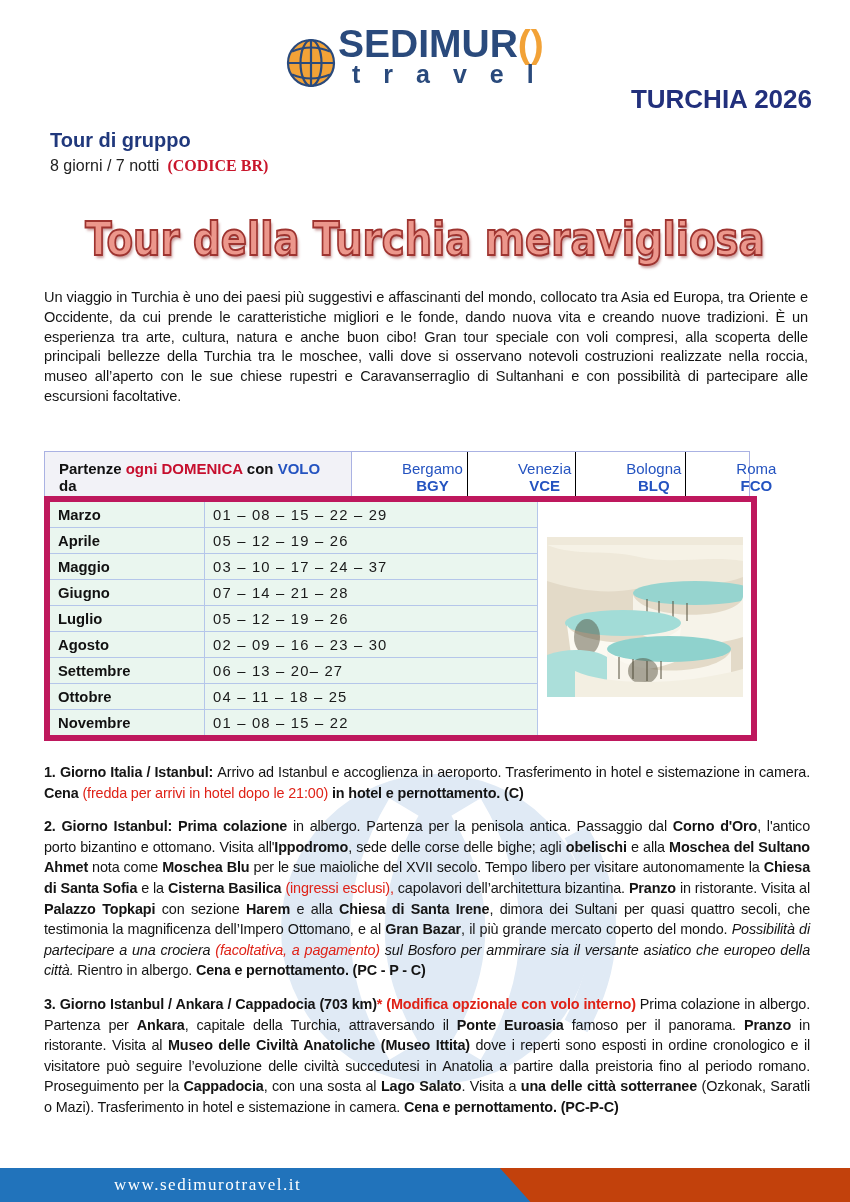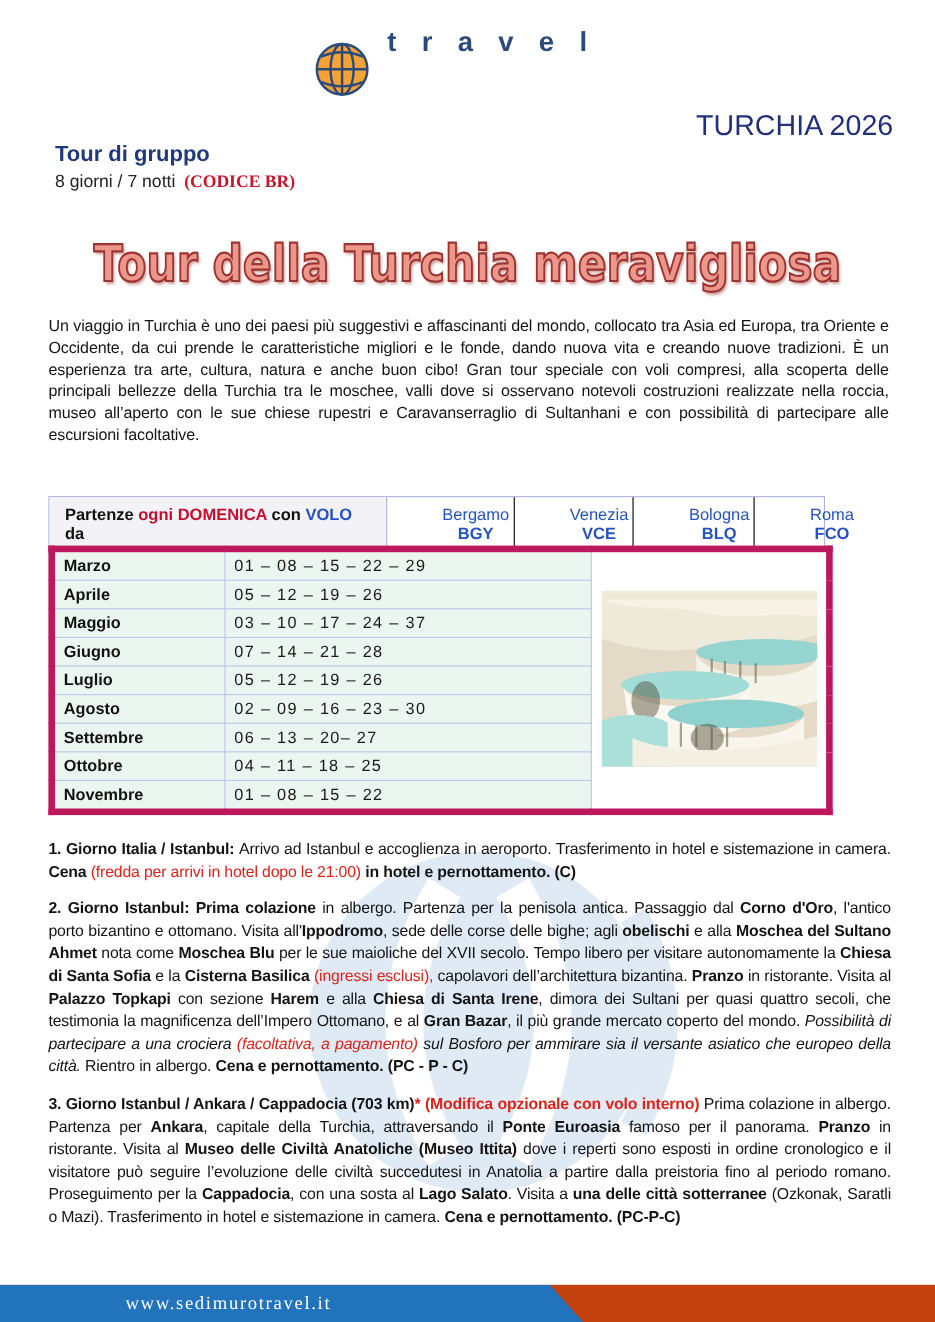--- a/index.html
+++ b/index.html
@@ -5,21 +5,21 @@
   html,body{margin:0;padding:0;background:#fff;}
   .page{position:relative;width:850px;height:1202px;background:#fff;overflow:hidden;
         font-family:"Liberation Sans",sans-serif;color:#111;}
   
   .logo{position:absolute;left:284px;top:26px;display:flex;align-items:flex-start;}
   .globe{width:54px;height:58px;margin-top:8px;}
   .brand-top{font-size:39px;font-weight:800;color:#2a4a7c;line-height:36px;letter-spacing:0px;}
   .brand-mark{color:#f2a237;font-weight:800;}
   .brand-bottom{font-size:25px;font-weight:700;color:#2a4a7c;letter-spacing:23px;
                 padding-left:14px;line-height:26px;margin-top:-1px;}
-  .year-title{position:absolute;right:38px;top:99px;font-size:26px;font-weight:400;
+  .year-title{position:absolute;right:38px;top:84px;font-size:26px;font-weight:700;
               color:#22307c;letter-spacing:0px;}
   .tour-type{position:absolute;left:50px;top:129px;font-size:20px;font-weight:700;color:#20387c;}
   .duration-line{position:absolute;left:50px;top:157px;font-size:16px;color:#222;}
   .codice{font-family:"Liberation Serif",serif;font-weight:700;color:#c9152b;margin-left:8px;text-align:right;}
   
   .wordart{position:absolute;left:0;top:212px;width:100%;text-align:center;margin:0;
            font-family:"DejaVu Sans",sans-serif;font-size:46px;font-weight:800;
            color:#ec978c;-webkit-text-stroke:2px #9e3430;
            text-shadow:2px 3px 3px rgba(140,40,40,0.45);
            transform:scaleX(0.84);transform-origin:50% 50%;white-space:nowrap;}
@@ -83,20 +83,21 @@
       <g fill="none" stroke="#2a4a7c" stroke-width="2.2">
         <circle cx="27" cy="29" r="23"></circle>
         <ellipse cx="27" cy="29" rx="10.5" ry="23"></ellipse>
         <line x1="27" y1="6" x2="27" y2="52"></line>
         <line x1="4" y1="29" x2="50" y2="29"></line>
         <path d="M8,17.5 Q27,9.5 46,17.5"></path>
         <path d="M8,40.5 Q27,48.5 46,40.5"></path>
       </g>
     </svg>
     <div class="brand">
+      <div class="brand-top"><span>SEDIMUR</span><span class="brand-mark">()</span></div>
       <div class="brand-bottom">travel</div>
     </div>
   </div>
 
   <div class="year-title">TURCHIA 2026</div>
   <div class="tour-type">Tour di gruppo</div>
   <div class="duration-line">
     <span>8 giorni / 7 notti</span><span class="codice">(CODICE BR)</span>
   </div>
 

